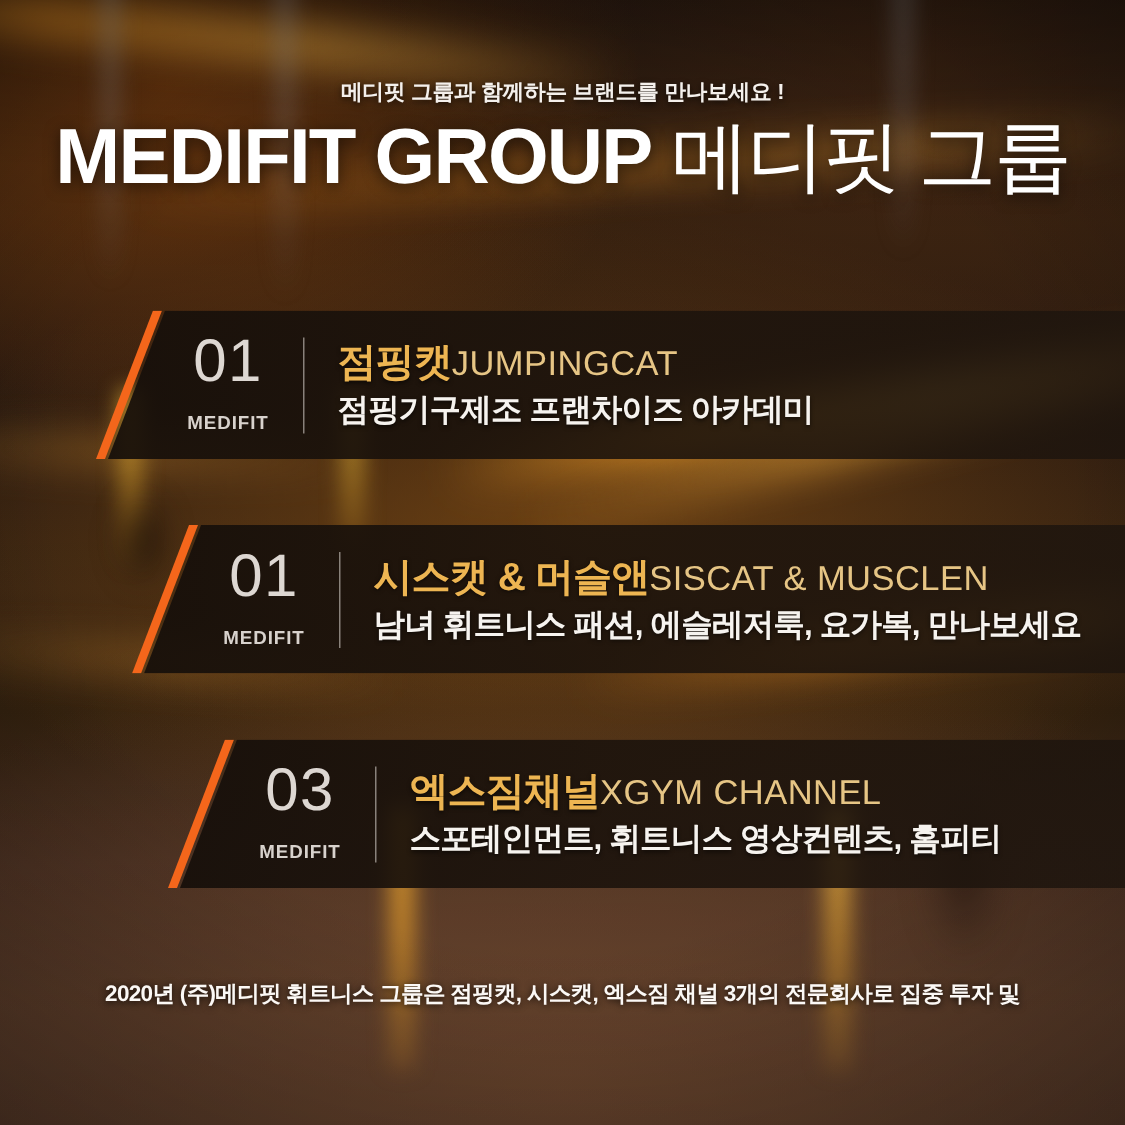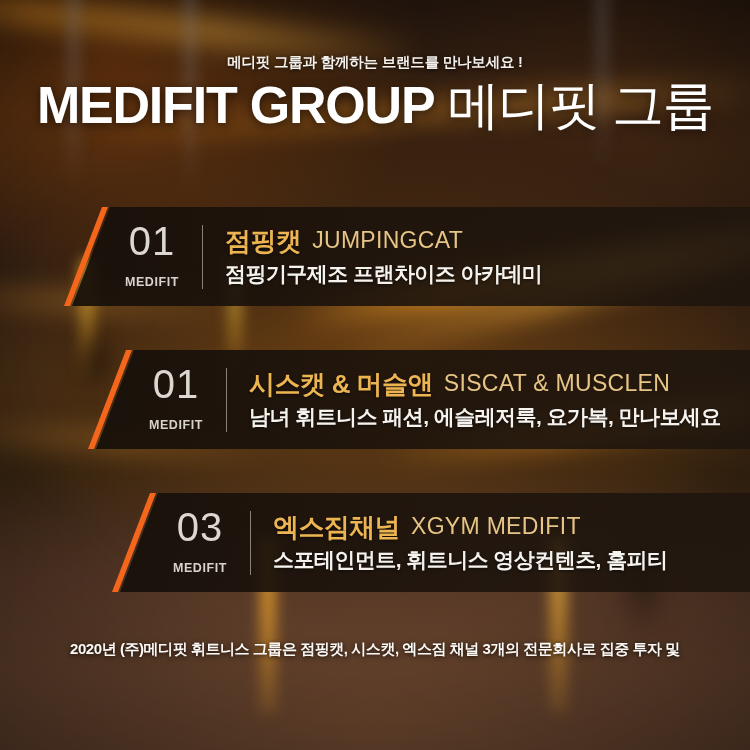--- a/index.html
+++ b/index.html
@@ -194,54 +194,54 @@
     width: 1px;
     height: 64px;
     background: rgba(225,220,215,.55);
     margin: 0 22px 0 4px;
     flex: 0 0 auto;
   }
 
   .text-block { padding-bottom: 2px; }
   .brand-line {
     display: flex;
-    align-items: center;
+    align-items: flex-end;
     line-height: 1;
     white-space: nowrap;
   }
   .brand-ko {
     font-size: 26px;
     font-weight: 700;
     color: #edb552;
     letter-spacing: -0.6px;
     text-shadow: 0 1px 3px rgba(0,0,0,.6);
   }
   .brand-en {
-    margin-left: 11px;
+    margin-left: 0;
     font-size: 23px;
     font-weight: 400;
     color: #e6c585;
     letter-spacing: .3px;
   }
   .desc {
     margin-top: 9px;
     font-size: 21px;
     font-weight: 700;
     color: #f6f3ef;
     letter-spacing: -0.55px;
     line-height: 1;
     white-space: nowrap;
     text-shadow: 0 1px 3px rgba(0,0,0,.6);
   }
 
   
   .footer {
     position: absolute;
     left: 0; right: 0;
-    top: 641px;
+    top: 655px;
     text-align: center;
   }
   .footer-line {
     font-size: 15px;
     font-weight: 700;
     color: #fbf8f5;
     letter-spacing: -0.45px;
     line-height: 1;
     text-shadow: 0 1px 5px rgba(0,0,0,.8);
   }
@@ -325,21 +325,21 @@
       <div class="card-stripe" style="left:112px;"></div>
       <div class="card-inner" style="left:154px;">
         <div class="num-block">
           <div class="num">03</div>
           <div class="num-label">MEDIFIT</div>
         </div>
         <div class="divider"></div>
         <div class="text-block">
           <div class="brand-line">
             <span class="brand-ko">엑스짐채널</span>
-            <span class="brand-en">XGYM MEDIFIT</span>
+            <span class="brand-en">XGYM CHANNEL</span>
           </div>
           <div class="desc">스포테인먼트, 휘트니스 영상컨텐츠, 홈피티</div>
         </div>
       </div>
     </div>
 
   </div>
 
   <div class="footer">
     <div class="footer-line">2020년 (주)메디핏 휘트니스 그룹은 점핑캣, 시스캣, 엑스짐 채널 3개의 전문회사로 집중 투자 및</div>

